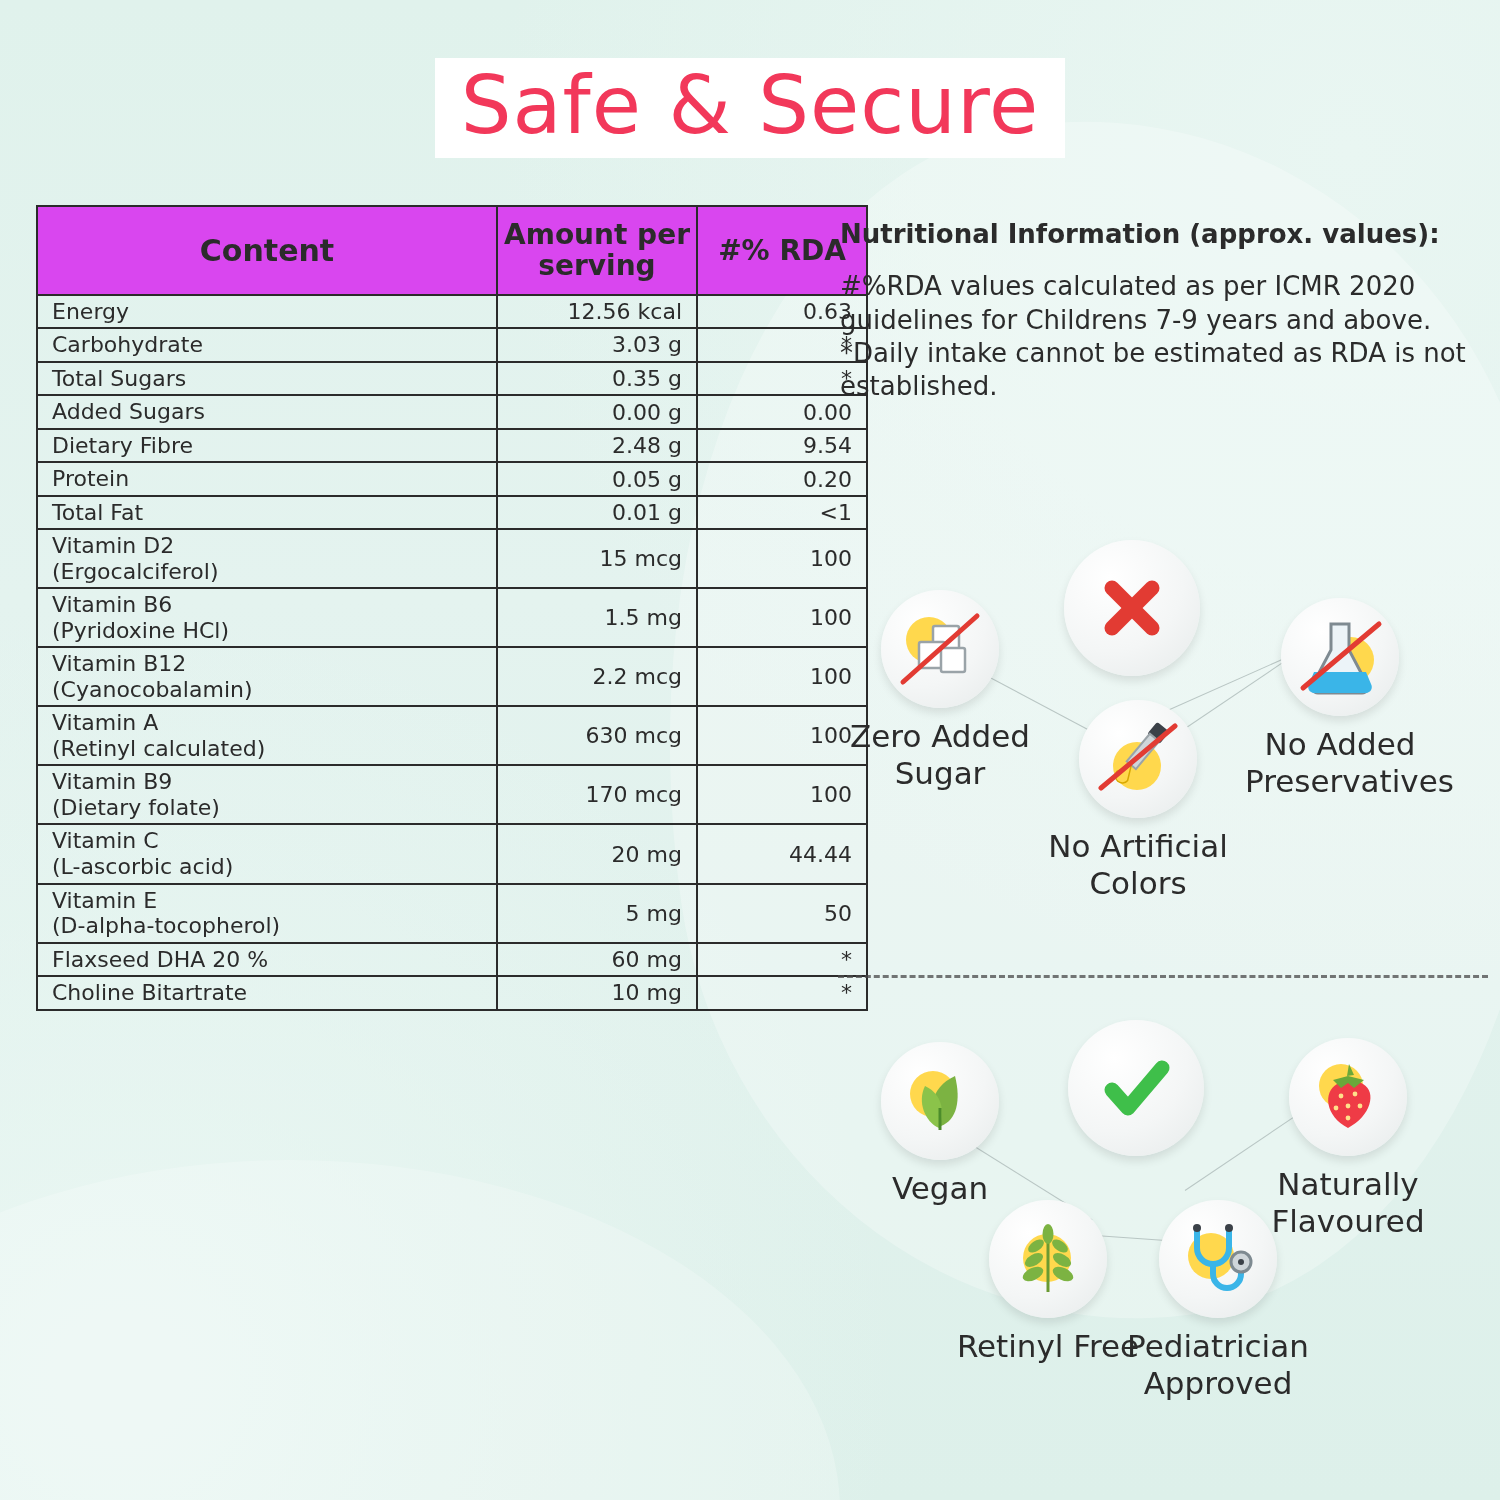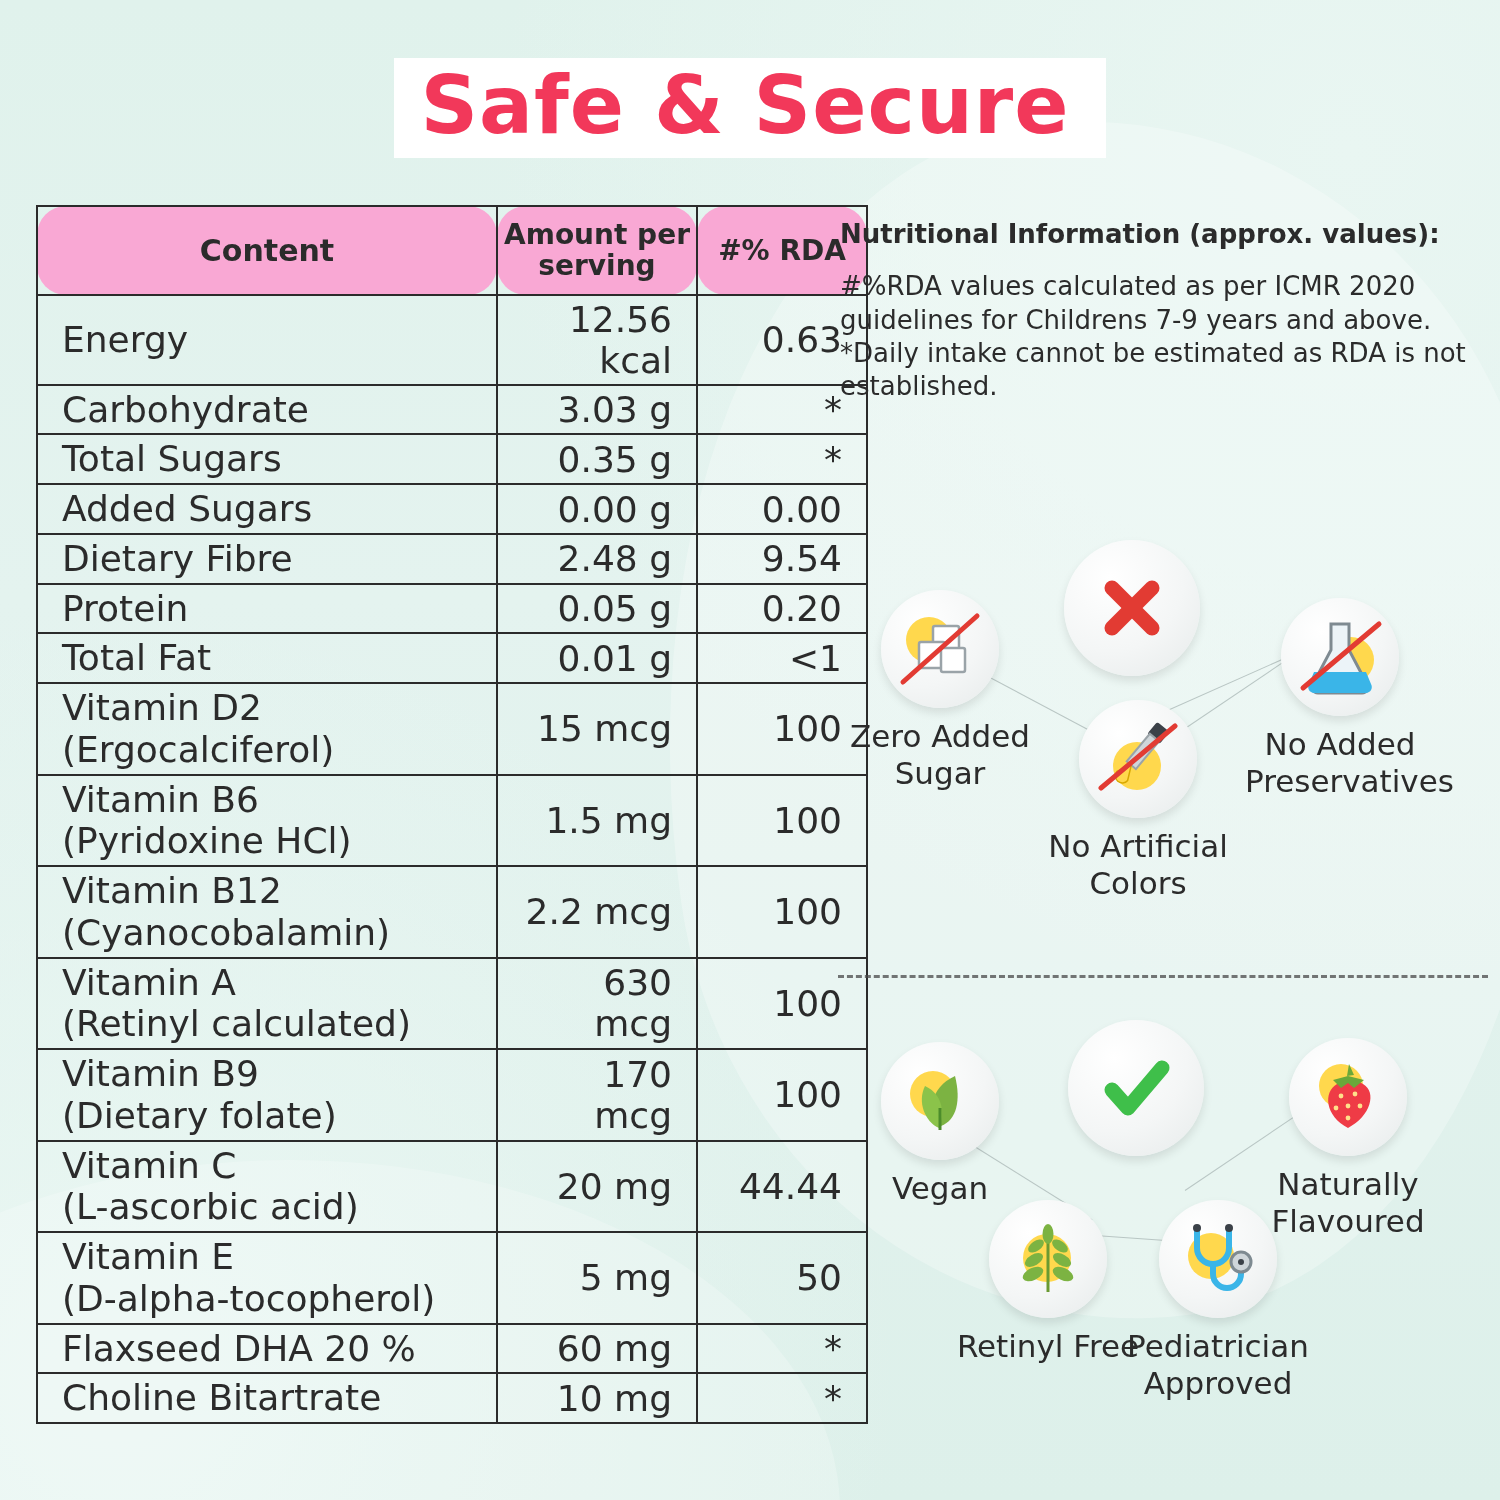--- a/index.html
+++ b/index.html
@@ -54,24 +54,24 @@
     top: 58px;
     left: 0;
     width: 1500px;
     text-align: center;
   }
   .title {
     display: inline-block;
     background: #ffffff;
     color: #f2385a;
     font-family: "DejaVu Sans", sans-serif;
-    font-weight: bold;
+    font-weight: normal;
     font-size: 80px;
     letter-spacing: 1px;
-    padding: 6px 36px 10px 26px;
+    padding: 6px 26px 10px 26px;
     line-height: 1.05;
   }
 
   
   .table-wrap {
     position: absolute;
     left: 36px;
     top: 205px;
     width: 790px;
   }
@@ -79,36 +79,35 @@
     border-collapse: collapse;
     width: 790px;
     background: transparent;
     table-layout: fixed;
   }
   table.nutri th, table.nutri td {
     border: 2px solid #2b2b2b;
     color: #2b2b2b;
   }
   table.nutri thead th {
-    background: #f9a8d4;
+    background: #d946ef;
     font-family: "DejaVu Sans", sans-serif;
     font-weight: bold;
     font-size: 28px;
     line-height: 1.12;
     padding: 12px 6px;
     text-align: center;
-    border-radius: 29px;
   }
   table.nutri thead th.col-content { width: 446px; font-size: 30px; }
   table.nutri thead th.col-amount { width: 186px; }
   table.nutri thead th.col-rda { width: 156px; }
 
   table.nutri tbody td {
-    font-size: 36px;
-    padding: 3px 24px;
+    font-size: 22px;
+    padding: 3px 14px;
     vertical-align: middle;
     background: transparent;
   }
   table.nutri tbody td.name {
     text-align: left;
     line-height: 1.16;
   }
   table.nutri tbody td.val,
   table.nutri tbody td.rda {
     text-align: right;

